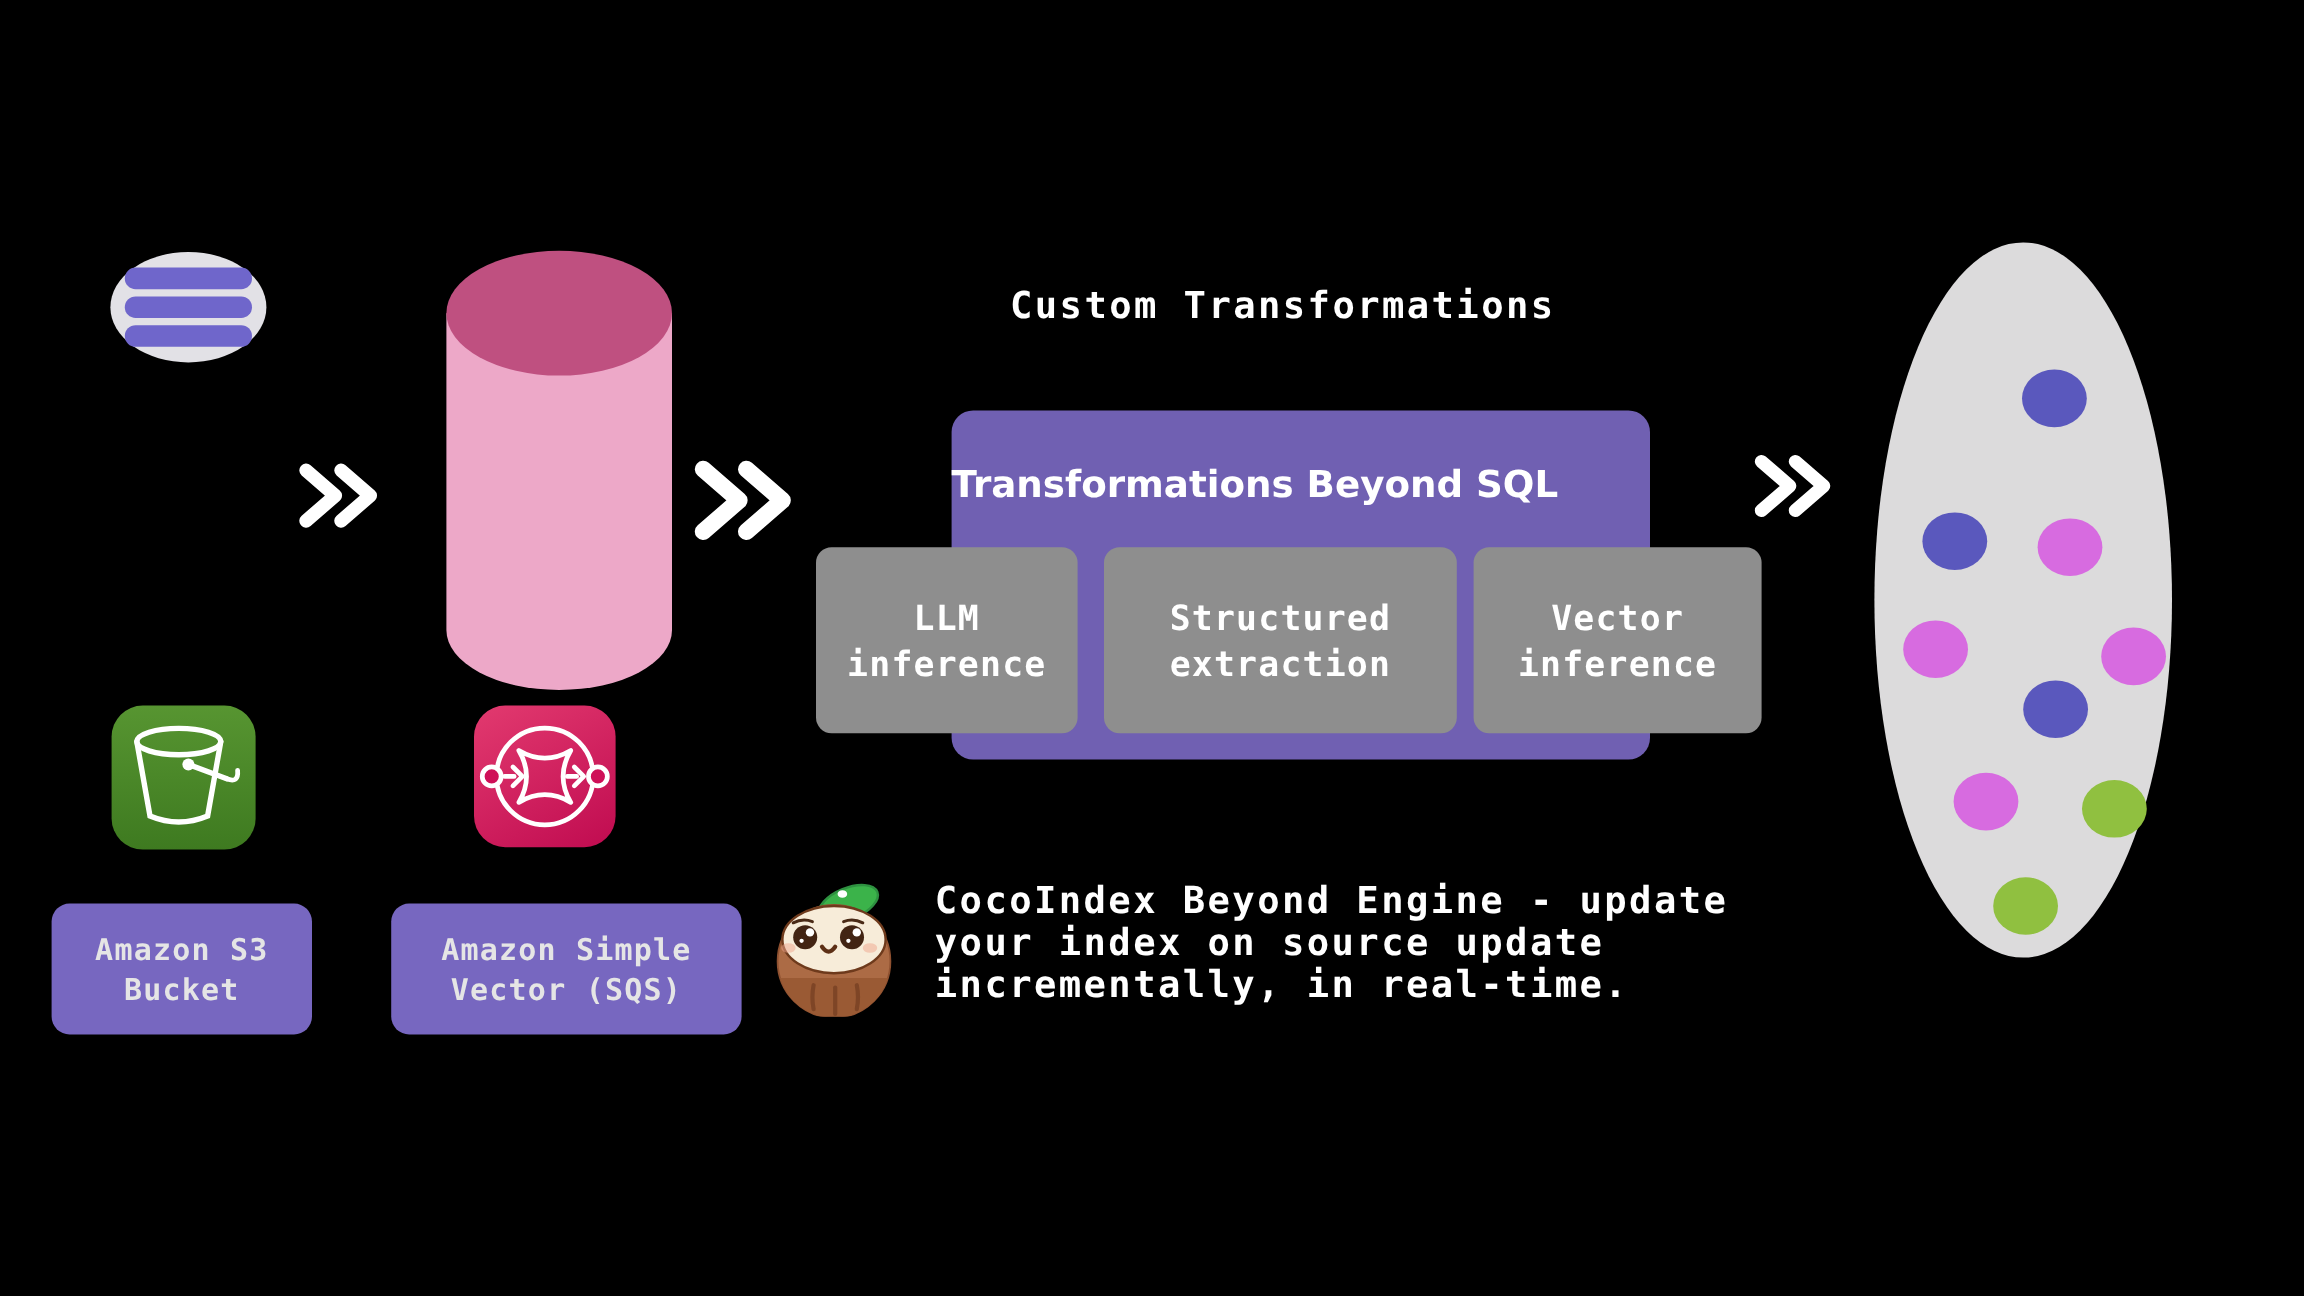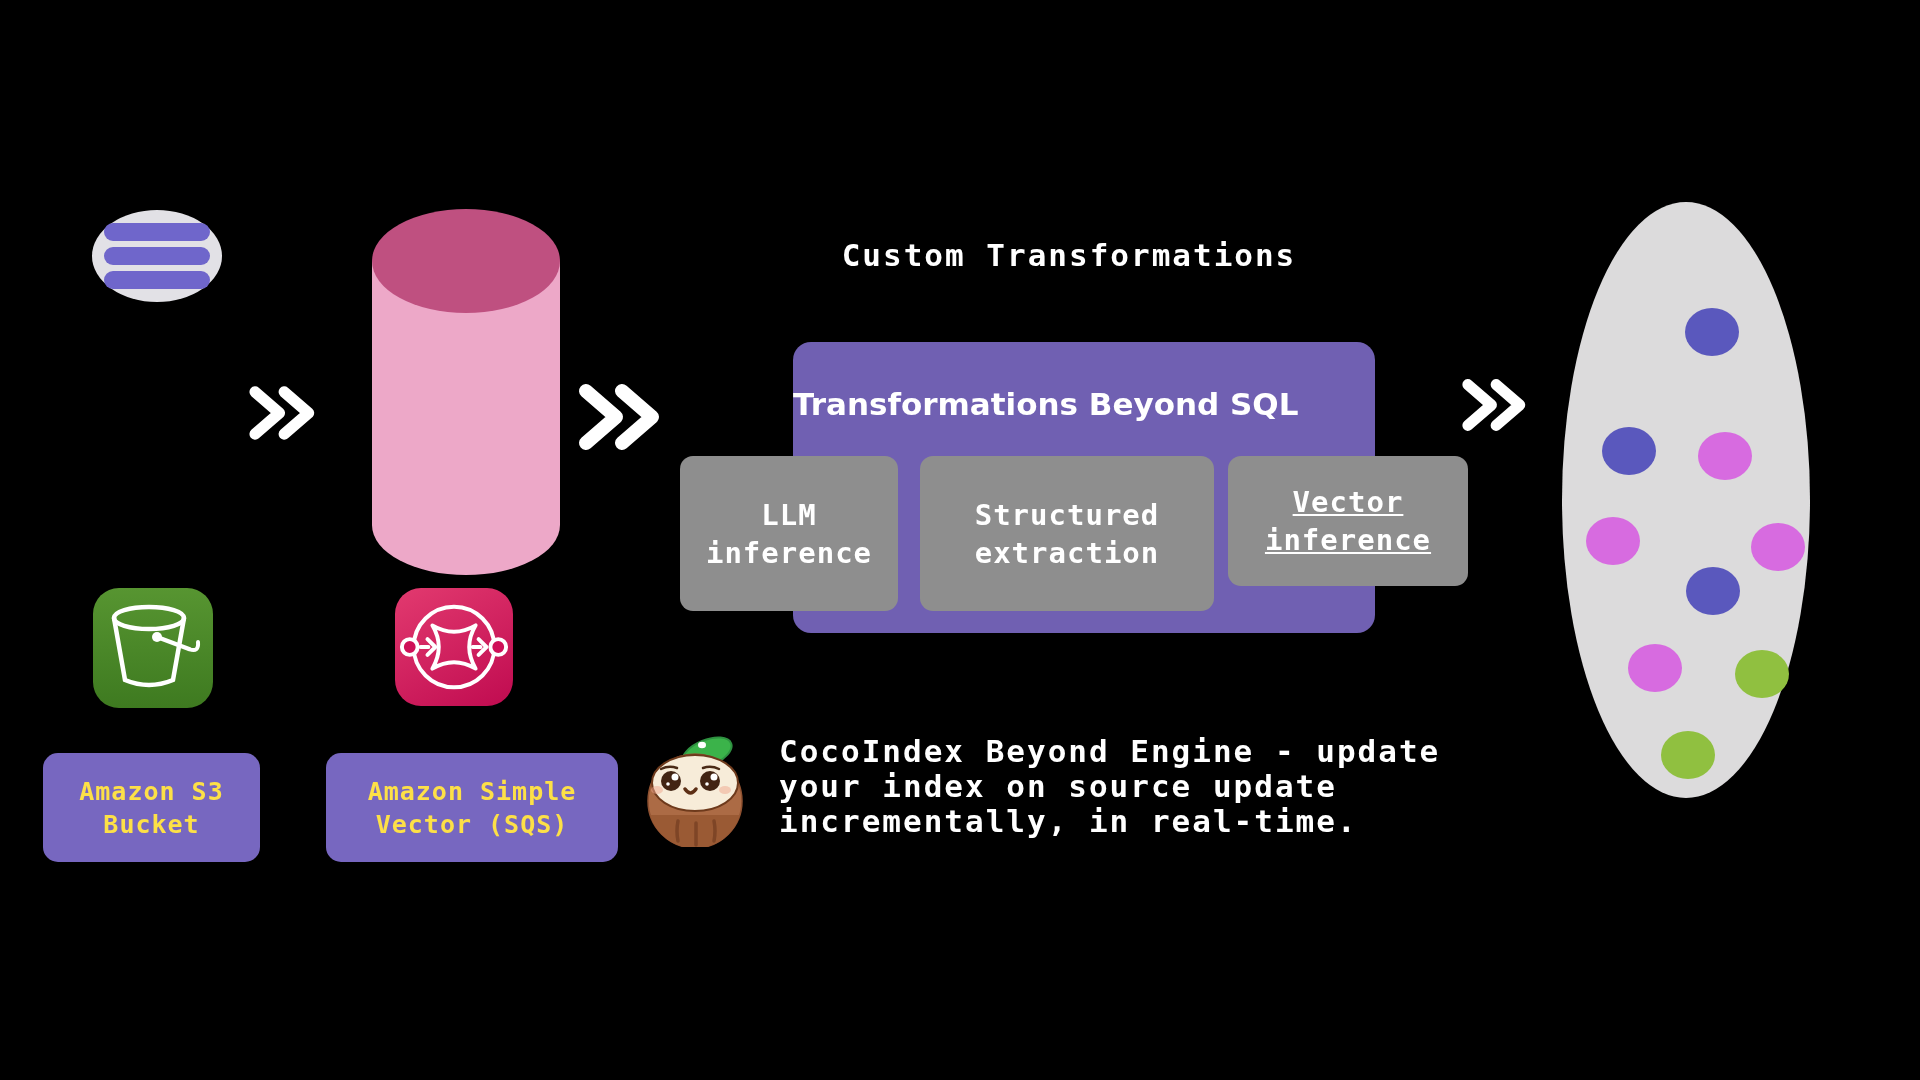--- a/index.html
+++ b/index.html
@@ -25,28 +25,28 @@
     letter-spacing:2px;line-height:35px;white-space:nowrap;}
   
   .purple-panel{left:793px;top:342px;width:582px;height:291px;background:#7060b2;border-radius:18px;}
   .panel-heading{position:absolute;left:0;top:44px;width:100%;text-align:left;color:#fff;
     font-family:"DejaVu Sans", sans-serif;font-size:31px;font-weight:bold;}
   .gray-box{background:#8e8e8e;border-radius:13px;color:#fff;font-size:29px;font-weight:bold;
     letter-spacing:1px;line-height:38px;display:flex;flex-direction:column;
     align-items:center;justify-content:center;text-align:center;}
   .gb-llm{left:680px;top:456px;width:218px;height:155px;}
   .gb-structured{left:920px;top:456px;width:294px;height:155px;}
-  .gb-vector{left:1228px;top:456px;width:240px;height:130px;text-decoration:underline;}
+  .gb-vector{left:1228px;top:456px;width:240px;height:155px;}
   
   .s3-icon{left:93px;top:588px;width:120px;height:120px;border-radius:26px;
     background:linear-gradient(180deg,#579531,#3e7a20);}
   .sqs-icon{left:395px;top:588px;width:118px;height:118px;border-radius:26px;
     background:linear-gradient(150deg,#e23a6f,#c00b50);}
   
-  .svc-label{background:#7767c0;border-radius:15px;color:#fde047;font-size:25px;font-weight:bold;
+  .svc-label{background:#7767c0;border-radius:15px;color:#e5e5e5;font-size:25px;font-weight:bold;
     letter-spacing:1px;line-height:33px;display:flex;flex-direction:column;
     align-items:center;justify-content:center;text-align:center;}
   .lbl-s3{left:43px;top:753px;width:217px;height:109px;}
   .lbl-sqs{left:326px;top:753px;width:292px;height:109px;}
   
   .store-ellipse{left:1562px;top:202px;width:248px;height:596px;background:#dcdbdc;border-radius:50%;}
   .dot{position:absolute;border-radius:50%;}
 </style>
 </head>
 <body>

